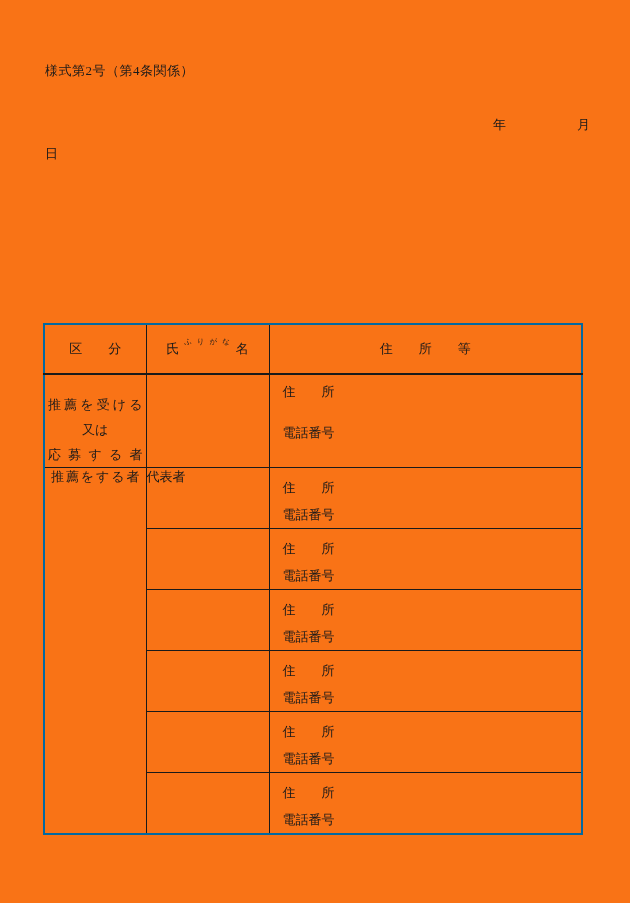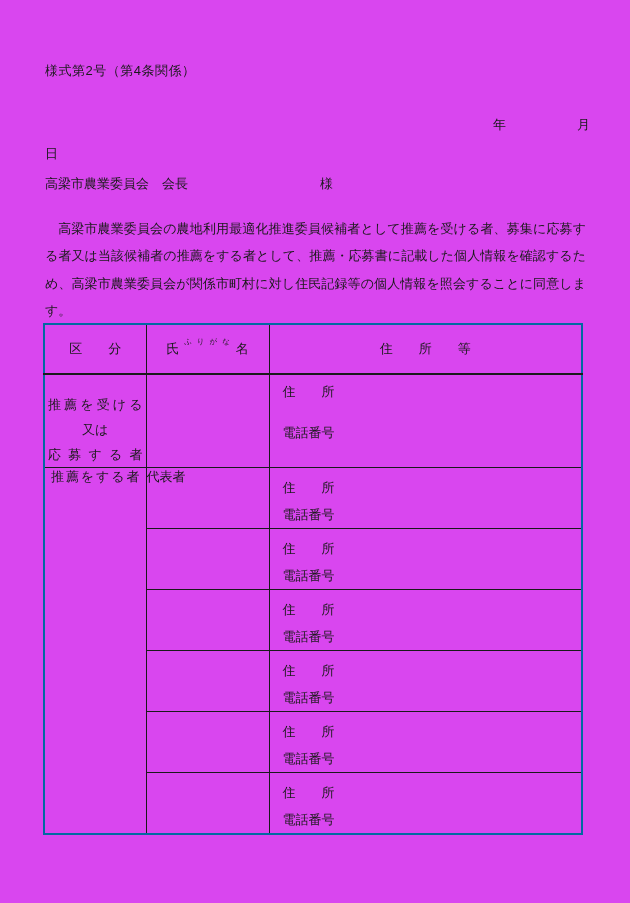--- a/index.html
+++ b/index.html
@@ -1,20 +1,20 @@
 <!DOCTYPE html>
 <html><head>
 <meta charset="utf-8">
 <style>
   html,body { margin:0; padding:0; background:#ffffff; }
   .page {
     position:relative;
     width:630px; height:903px;
-    background:#d946ef;
-    font-family:Liberation Sans, sans-serif;
+    background:#f97316;
+    font-family:Liberation Serif, serif;
     font-size:13px;
     color:#1a1a1a;
     overflow:hidden;
   }
   .abs { position:absolute; }
 
   .form-number { left:45px; top:62px; letter-spacing:0.5px; }
   .doc-title   { left:0; top:91px; width:100%; text-align:center;
                  font-size:17px; letter-spacing:1.5px; }
 
@@ -69,26 +69,21 @@
 
 <div class="page">
 
   <div class="abs form-number">様式第2号（第4条関係）</div>
 
 
   <span class="abs year-label">年</span>
   <span class="abs month-label">月</span>
   <span class="abs day-label">日</span>
 
-  <div class="abs addressee">
-    <span>高梁市農業委員会　会長</span>
-    <span class="honorific">様</span>
-  </div>
 
-  <div class="abs body-par">　高梁市農業委員会の農地利用最適化推進委員候補者として推薦を受ける者、募集に応募する者又は当該候補者の推薦をする者として、推薦・応募書に記載した個人情報を確認するため、高梁市農業委員会が関係市町村に対し住民記録等の個人情報を照会することに同意します。</div>
 
   <table class="abs doc-table">
     <colgroup>
         <col class="c1">
         <col class="c2">
         <col class="c3">
       </colgroup>
 
     <tbody>
         <tr class="head-row">

